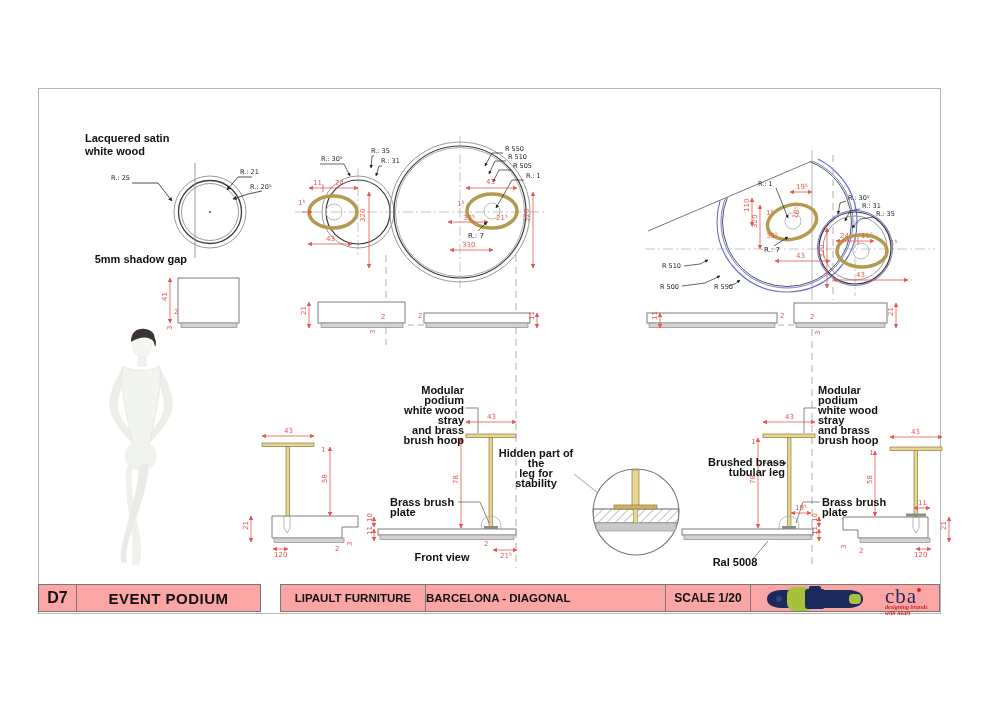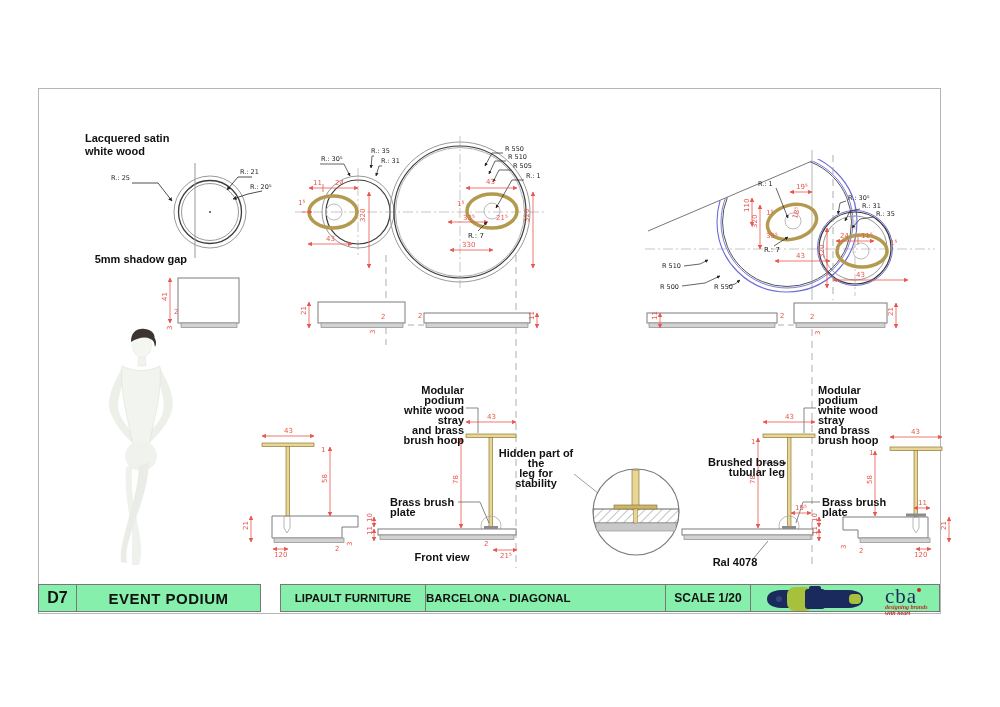--- a/index.html
+++ b/index.html
@@ -6,21 +6,21 @@
   #page{position:relative;width:1000px;height:707px;background:#fff;overflow:hidden;
         font-family:"Liberation Sans",sans-serif;}
   #frame{position:absolute;left:38px;top:88px;width:901px;height:524px;border:1px solid #b5b5b5;}
   svg text{user-select:none;}
   .dim{font:7px "DejaVu Sans",sans-serif;fill:#e8564e;}
   .rlab{font:6.5px "DejaVu Sans",sans-serif;fill:#1a1a1a;}
   .lbl{position:absolute;font-weight:bold;color:#111;font-size:11px;line-height:10px;
        white-space:pre-line;}
   .lbl.big{font-size:11px;line-height:13px;}
   .tb{position:absolute;top:584px;height:28px;border:1px solid #777;box-sizing:border-box;
-      display:flex;align-items:center;justify-content:center;font-weight:bold;color:#111;background:#86efac;}
+      display:flex;align-items:center;justify-content:center;font-weight:bold;color:#111;background:#fca5a5;}
   .tagline{position:absolute;font-family:"Liberation Serif",serif;font-style:italic;
            font-size:6px;color:#c22a2a;}
   .cba{position:absolute;font-family:"Liberation Serif",serif;font-weight:normal;
        font-size:21px;color:#1b2a5c;letter-spacing:1px;}
   .cbadot{position:absolute;width:4px;height:4px;border-radius:50%;background:#c22a2a;}
 </style>
 </head>
 <body>
 
 <div id="page">
@@ -346,21 +346,21 @@
 leg for stability</div>
   <div class="lbl" style="left:390px;top:497px;width:70px;text-align:left">Brass brush plate</div>
   <div class="lbl" style="left:412px;top:552px;width:60px;text-align:center">Front view</div>
 
   <div class="lbl" style="left:685px;top:457px;width:100px;text-align:right">Brushed brass tubular leg</div>
   <div class="lbl" style="left:818px;top:385px;width:70px;text-align:left">Modular podium
 white wood stray
 and brass
 brush hoop</div>
   <div class="lbl" style="left:822px;top:497px;width:72px;text-align:left">Brass brush plate</div>
-  <div class="lbl" style="left:710px;top:557px;width:50px;text-align:center">Ral 4078</div>
+  <div class="lbl" style="left:710px;top:557px;width:50px;text-align:center">Ral 5008</div>
 
   <div class="tb" style="left:38px;width:39px;font-size:16px">
     <span>D7</span>
   </div>
   <div class="tb" style="left:76px;width:185px;font-size:15px;letter-spacing:0.5px">
     <span>EVENT PODIUM</span>
   </div>
   <div class="tb" style="left:280px;width:146px;font-size:11.5px">
     <span>LIPAULT FURNITURE</span>
   </div>

